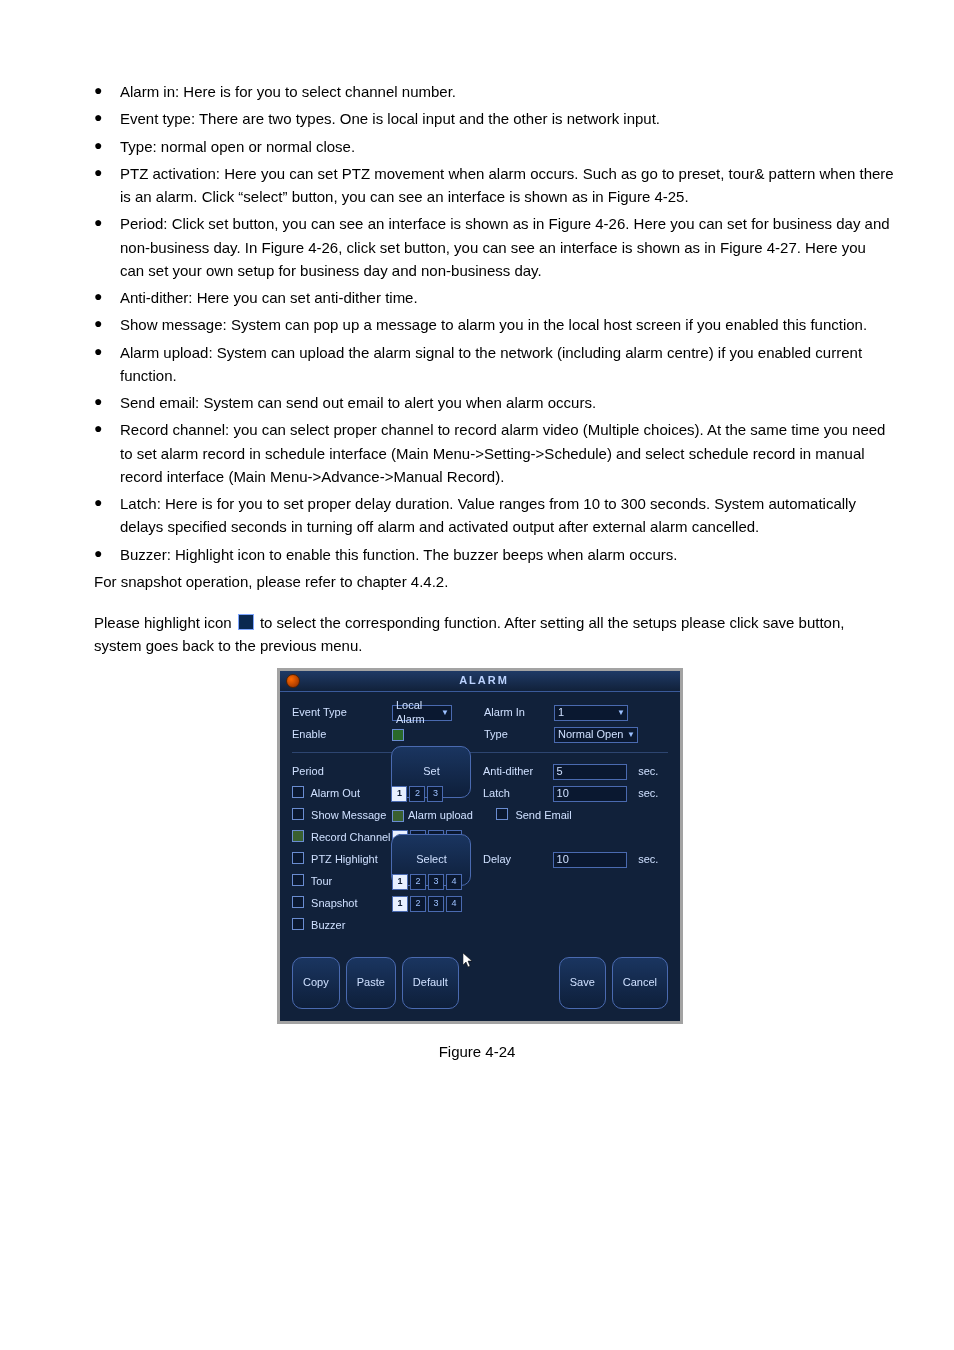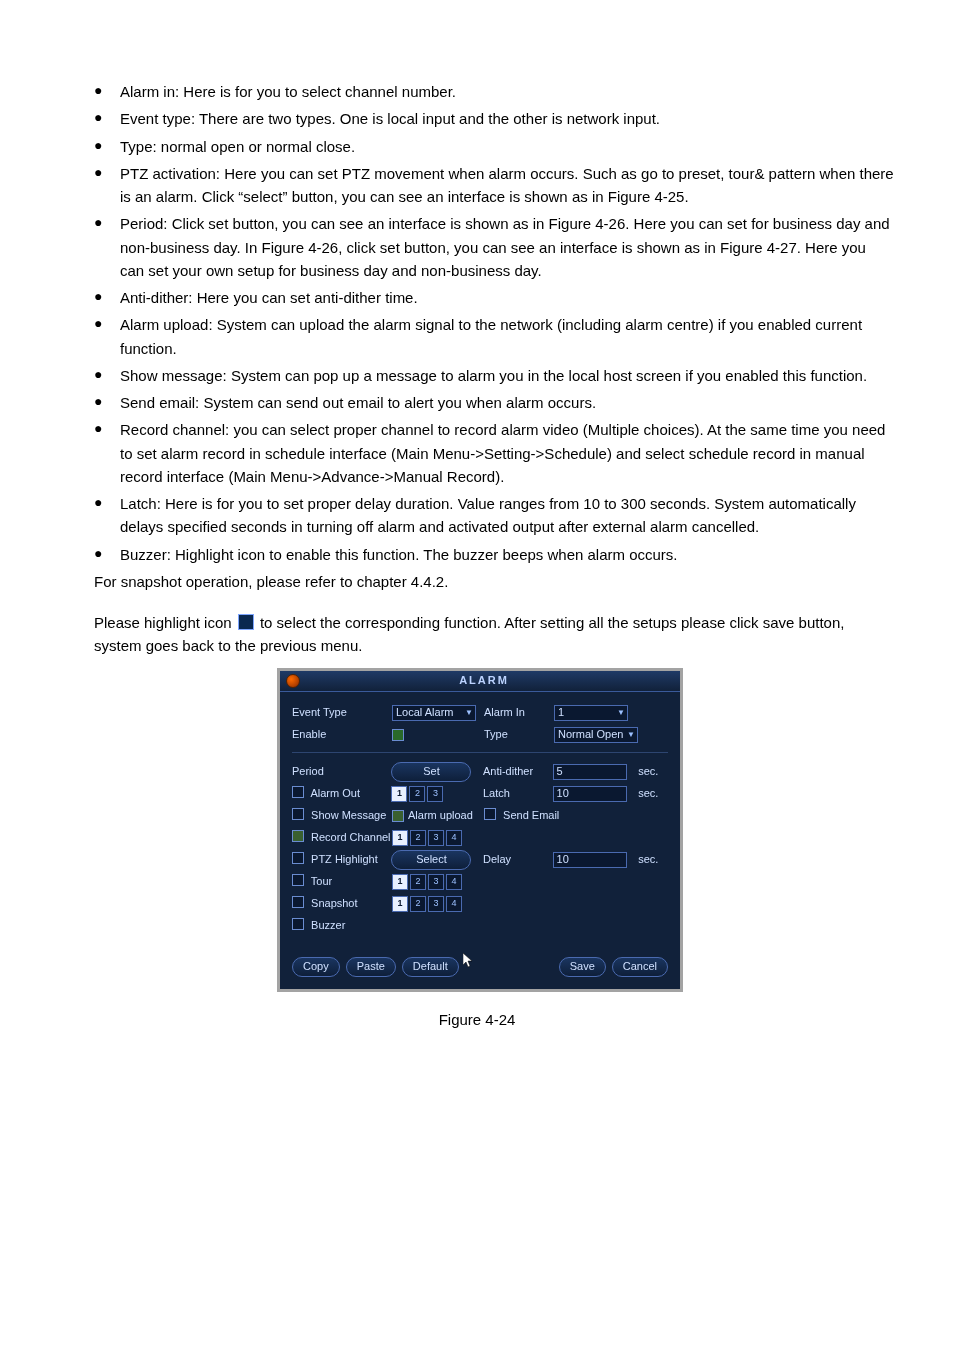--- a/index.html
+++ b/index.html
@@ -116,29 +116,29 @@
     background: #0a1830;
     border: 1px solid #4a6ab0;
     color: #cfe0ff;
     height: 16px;
     box-sizing: border-box;
     font-size: 11px;
     padding: 0 0 0 3px;
     display: inline-flex;
     align-items: center;
   }
-  .dvr-select { width: 84px; justify-content: space-between; padding-right: 2px;}
+  .dvr-select { width: 60px; justify-content: space-between; padding-right: 2px;}
   .dvr-select .arrow { font-size: 8px; color:#9cc0ff; }
   .dvr-input { width: 74px; }
   .dvr-btn {
     display: inline-flex;
     align-items: center;
     justify-content: center;
     height: 18px;
-    padding: 0 10px;
+    padding: 16px 10px;
     border: 1px solid #4a6ab0;
     border-radius: 10px;
     background: linear-gradient(#1a3560,#0e1f3a);
     color:#cfe0ff;
     font-size: 11px;
   }
   .chboxes { display:inline-flex; gap:2px; }
   .chbox {
     display:inline-flex;
     align-items:center; justify-content:center;
@@ -173,22 +173,22 @@
 
 <div class="page">
 
   <ul class="bullets">
     <li><span>Alarm in: Here is for you to select channel number.</span></li>
     <li><span>Event type: There are two types. One is local input and the other is network input.</span></li>
     <li><span>Type: normal open or normal close.</span></li>
     <li><span>PTZ activation: Here you can set PTZ movement when alarm occurs. Such as go to preset, tour&amp; pattern when there is an alarm. Click “select” button, you can see an interface is shown as in Figure 4-25.</span></li>
     <li><span>Period: Click set button, you can see an interface is shown as in Figure 4-26. Here you can set for business day and non-business day. In Figure 4-26, click set button, you can see an interface is shown as in Figure 4-27. Here you can set your own setup for business day and non-business day.</span></li>
     <li><span>Anti-dither: Here you can set anti-dither time.</span></li>
+    <li><span>Show message: System can pop up a message to alarm you in the local host screen if you enabled this function.</span></li>
     <li><span>Alarm upload: System can upload the alarm signal to the network (including alarm centre) if you enabled current function.</span></li>
-    <li><span>Show message: System can pop up a message to alarm you in the local host screen if you enabled this function.</span></li>
     <li><span>Send email: System can send out email to alert you when alarm occurs.</span></li>
     <li><span>Record channel: you can select proper channel to record alarm video (Multiple choices). At the same time you need to set alarm record in schedule interface (Main Menu-&gt;Setting-&gt;Schedule) and select schedule record in manual record interface (Main Menu-&gt;Advance-&gt;Manual Record).</span></li>
     <li><span>Latch: Here is for you to set proper delay duration. Value ranges from 10 to 300 seconds. System automatically delays specified seconds in turning off alarm and activated output after external alarm cancelled.</span></li>
     <li><span>Buzzer: Highlight icon to enable this function. The buzzer beeps when alarm occurs.</span></li>
   </ul>
 
   <p class="plain-para">For snapshot operation, please refer to chapter 4.4.2.</p>
 
   <p class="para-with-icon">
     <span>Please highlight icon </span>
@@ -272,21 +272,21 @@
 
         <div class="dvr-row">
           <div class="col-l">
             <span class="dvr-checkbox off"></span>
             <span>Show Message</span>
           </div>
           <div class="col-m">
             <span class="dvr-checkbox mark"></span>
             <span>Alarm upload</span>
           </div>
-          <div class="col-r1" style="width:100px;">
+          <div class="col-r1" style="width:100px;text-align:center;">
             <span class="dvr-checkbox off"></span>
             <span>Send Email</span>
           </div>
         </div>
 
         <div class="dvr-row">
           <div class="col-l">
             <span class="dvr-checkbox mark"></span>
             <span>Record Channel</span>
           </div>

